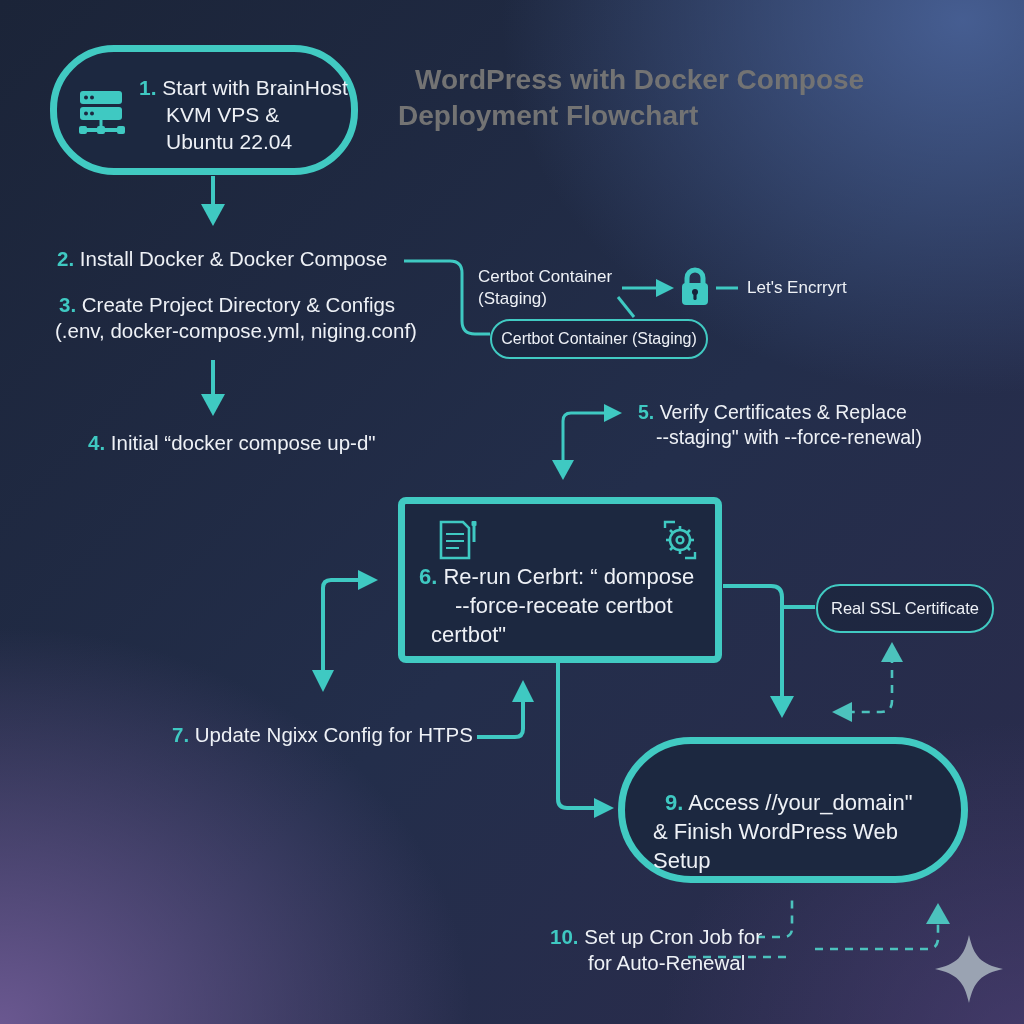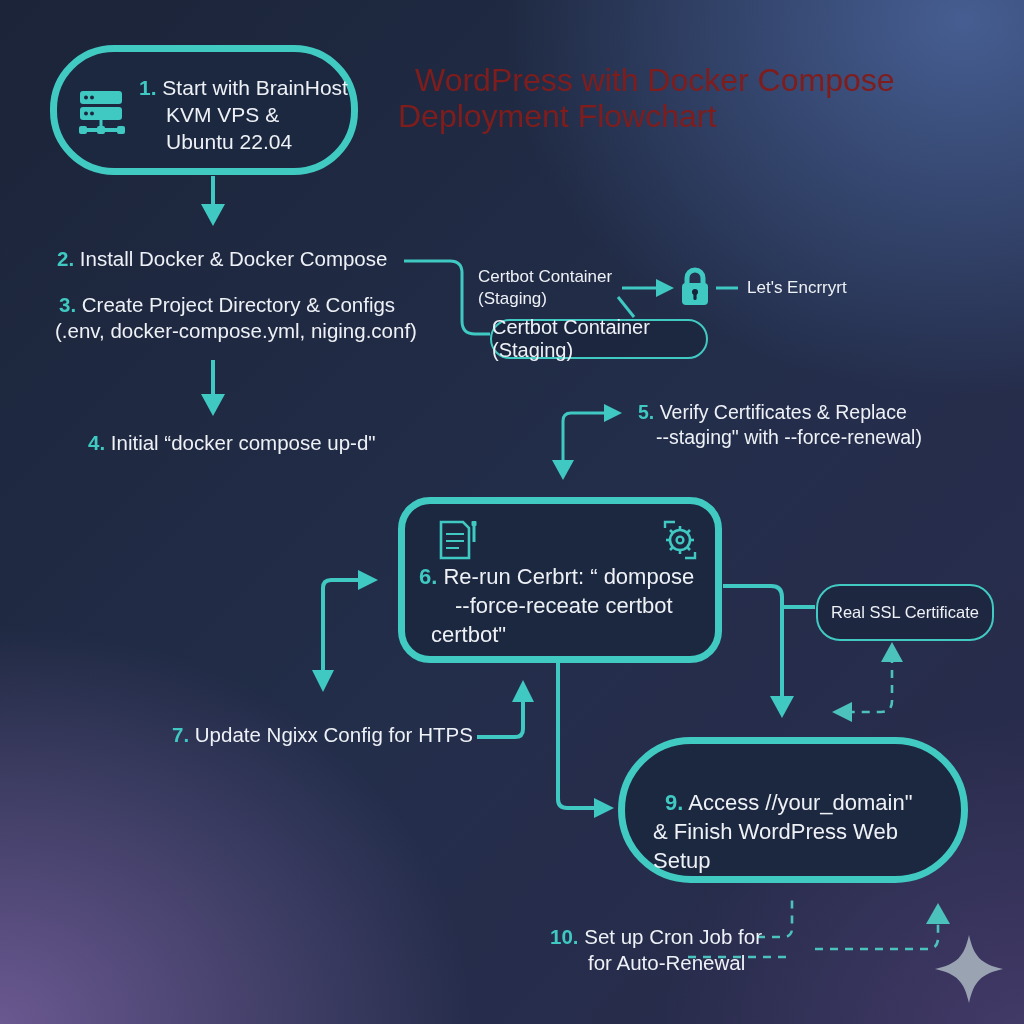--- a/index.html
+++ b/index.html
@@ -18,21 +18,21 @@
   .txt{color:#eef1f6;}
   
   .bignode{
     background:#1c2840;border:7px solid #41cac2;border-radius:64px;
     box-sizing:border-box;
   }
   .pill{
     background:rgba(24,35,56,.55);border:2.5px solid #41cac2;border-radius:24px;
     box-sizing:border-box;display:flex;align-items:center;justify-content:center;
   }
-  .title{color:#7f1d1d;font-weight:normal;font-size:32px;line-height:36px;}
+  .title{color:#737373;font-weight:bold;font-size:28px;line-height:36px;}
   .step{font-size:20.5px;line-height:26px;}
   svg.overlay{position:absolute;left:0;top:0;pointer-events:none;}
   .ln{stroke:#3fc9c2;stroke-width:4px;fill:none;}
   .ln-thin{stroke:#3fc9c2;stroke-width:3px;fill:none;}
   .ln-dash{stroke:#4cc2bd;stroke-width:2.6px;fill:none;stroke-dasharray:8 7;}
   .ah{fill:#3fc9c2;stroke:none;}
   .ah-d{fill:#4cc2bd;stroke:none;}
 </style>
 </head>
 <body>
@@ -151,35 +151,35 @@
 <svg class="abs" style="left:676px;top:266px;" width="38" height="42" viewBox="0 0 38 42">
   <path d="M11,19 V12 a8,8 0 0 1 16,0 V19" stroke="#3fc9c2" stroke-width="5" fill="none"></path>
   <rect x="6" y="17" width="26" height="22" rx="4" fill="#3fc9c2"></rect>
   <circle cx="19" cy="26" r="3" fill="#16233a"></circle>
   <rect x="17.4" y="27" width="3.2" height="7" rx="1.5" fill="#16233a"></rect>
 </svg>
 
 <div class="abs txt" style="left:747px;top:278px;font-size:17px;">Let's Encrryrt</div>
 
 <div class="abs pill" style="left:490px;top:319px;width:218px;height:40px;">
-  <span class="txt" style="font-size:20px;">Certbot Container (Staging)</span>
+  <span class="txt" style="font-size:16px;">Certbot Container (Staging)</span>
 </div>
 
 <div class="abs step" style="left:88px;top:430px;">
   <span class="num">4.</span>
   <span class="txt">Initial “docker compose up-d"</span>
 </div>
 
 <div class="abs" style="left:638px;top:400px;font-size:19.5px;line-height:25px;">
   <div><span class="num">5.</span>
   <span class="txt">Verify Certificates &amp; Replace</span></div>
   <div class="txt" style="padding-left:18px;">--staging" with --force-renewal)</div>
 </div>
 
-<div class="abs bignode" style="left:398px;top:497px;width:324px;height:166px;border-radius:32px;">
+<div class="abs bignode" style="left:398px;top:497px;width:324px;height:166px;border-radius:8px;">
 
   <svg class="abs" style="left:30px;top:14px;" width="46" height="44" viewBox="0 0 46 44">
     <path d="M6,4 H28 L34,10 V40 H6 Z" stroke="#3fc9c2" stroke-width="2.6" fill="none"></path>
     <path d="M11,16 H29 M11,23 H29 M11,30 H24" stroke="#3fc9c2" stroke-width="2.2" fill="none"></path>
     <path d="M39,8 V24" stroke="#3fc9c2" stroke-width="3" fill="none"></path>
     <rect x="36.5" y="3" width="5" height="5" rx="1" fill="#3fc9c2"></rect>
   </svg>
 
   <svg class="abs" style="left:252px;top:14px;" width="48" height="44" viewBox="0 0 48 44">
     <path d="M8,10 V4 H18 M38,34 V40 H28" stroke="#3fc9c2" stroke-width="2.4" fill="none"></path>
@@ -202,21 +202,21 @@
     <div class="txt" style="padding-left:36px;">--force-receate  certbot</div>
     <div class="txt" style="padding-left:12px;">certbot"</div>
   </div>
 </div>
 
 <div class="abs" style="left:172px;top:722px;font-size:20.5px;line-height:26px;">
   <div><span class="num">7.</span>
   <span class="txt">Update Ngixx Config for HTPS</span></div>
 </div>
 
-<div class="abs pill" style="left:816px;top:584px;width:178px;height:57px;align-items:center;">
+<div class="abs pill" style="left:816px;top:584px;width:178px;height:49px;align-items:center;">
   <span class="txt" style="font-size:16.5px;">Real SSL Certificate</span>
 </div>
 
 <div class="abs bignode" style="left:618px;top:737px;width:350px;height:146px;border-radius:74px;">
   <div class="abs" style="left:28px;top:44px;font-size:22px;line-height:29px;width:300px;">
     <div style="padding-left:12px;"><span class="num">9.</span>
     <span class="txt">Access //your_domain"</span></div>
     <div class="txt">&amp; Finish WordPress Web Setup</div>
   </div>
 </div>

